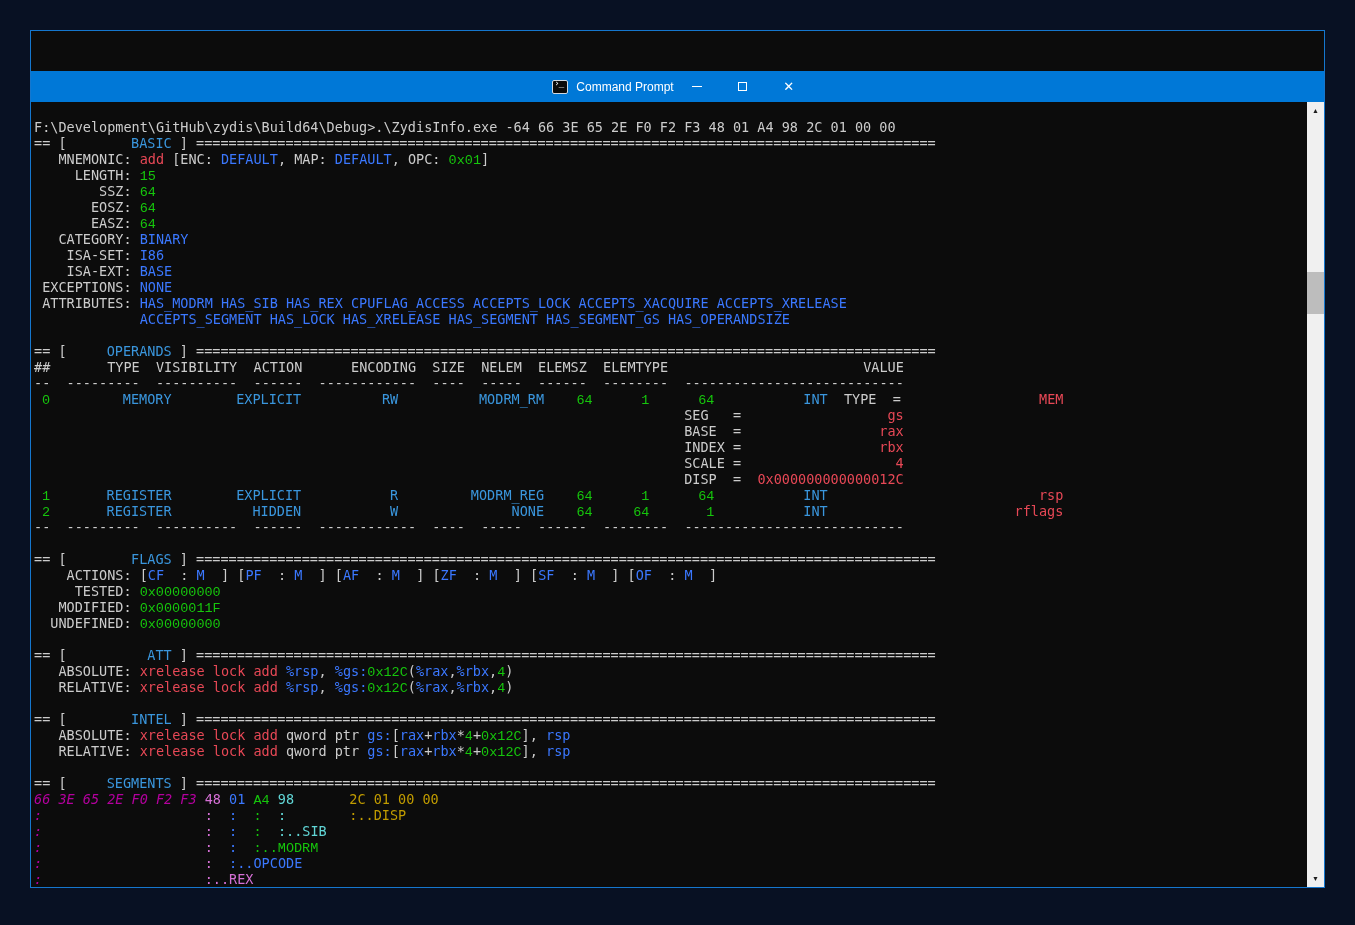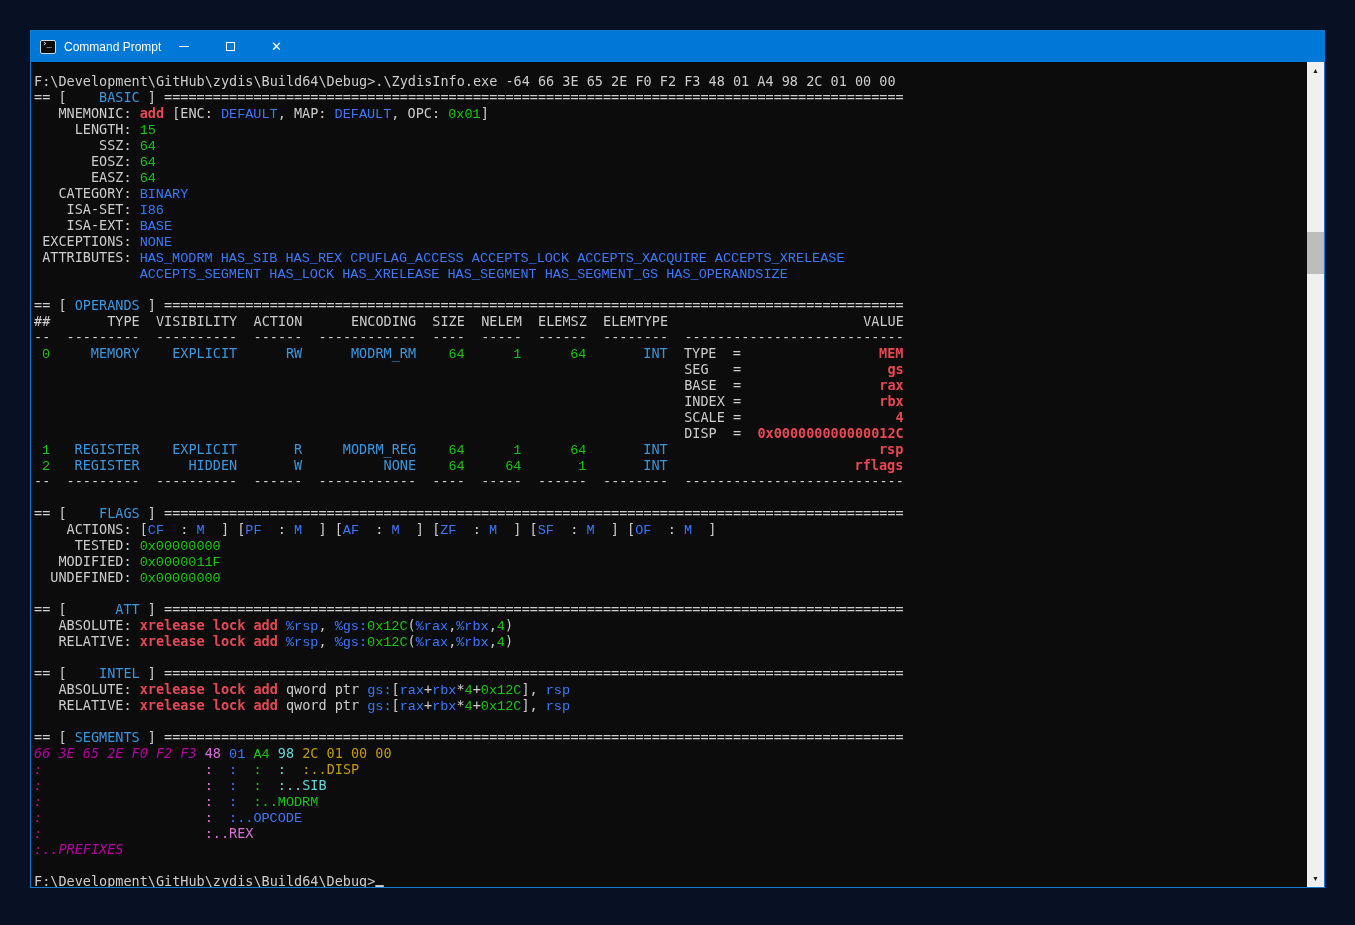--- a/index.html
+++ b/index.html
@@ -12,23 +12,24 @@
   }
   .window {
     position:absolute; left:30px; top:30px; width:1295px; height:858px;
     border:1px solid #1577CE;
     display:flex; flex-direction:column;
     background:#0C0C0C;
   }
   .titlebar {
     flex:0 0 31px;
     background:#0078D7;
-    display:flex; align-items:center; justify-content:flex-start;
+    display:flex; align-items:center; justify-content:center;
     padding-left:9px;
     user-select:none;
+    margin-top:40px;
   }
   .titlebar-left { display:flex; align-items:center; gap:8px; height:100%; }
   .app-icon {
     width:16px; height:14px; background:#0a0a0a;
     border:1px solid #cfd8e2; border-radius:2px;
     position:relative;
   }
   .app-icon::after {
     content:"›_";
     position:absolute; left:1px; top:-3px;
@@ -38,38 +39,38 @@
   .title { color:#ffffff; font-size:12px; }
   .window-controls { display:flex; height:100%; }
   .wbtn { width:46px; height:100%; display:flex; align-items:center; justify-content:center; cursor:default; }
   .glyph-min { width:10px; height:1px; background:#ffffff; display:block; }
   .glyph-max { width:9px; height:9px; border:1px solid #ffffff; display:block; }
   .glyph-close { color:#ffffff; font-size:13px; line-height:1; }
 
   .console { flex:1; position:relative; background:var(--c-bg, #0C0C0C); overflow:hidden; }
   .screen {
     position:absolute; left:0; top:0; right:17px; bottom:0;
-    padding:11px 0 0 3px;
+    padding:17px 0 0 3px;
     font-family:"DejaVu Sans Mono", "Liberation Mono", monospace;
     font-size:13.5px; line-height:16px;
     color:var(--c-fg, #CCCCCC);
     overflow:hidden;
     white-space:pre;
   }
   .line { height:16px; white-space:pre; }
 
   .c-fg      { color:var(--c-fg,      #CCCCCC); }
-  .c-red     { color:var(--c-red,     #E74856);font-weight:bold; }
+  .c-red     { color:var(--c-red,     #E74856); }
   .c-green   { color:var(--c-green,   #16C60C);font-family:Liberation Mono, monospace; }
-  .c-blue    { color:var(--c-blue,    #3B78FF);font-family:Liberation Mono, monospace; }
-  .c-cyan    { color:var(--c-cyan,    #3A96DD); }
+  .c-blue    { color:var(--c-blue,    #3B78FF); }
+  .c-cyan    { color:var(--c-cyan,    #3A96DD);margin-left:32px; }
   .c-bcyan   { color:var(--c-bcyan,   #61D6D6);text-align:center; }
   .c-magenta { color:var(--c-magenta, #B4009E);font-style:italic; }
   .c-pink    { color:var(--c-pink,    #D670D6);text-align:right; }
-  .c-yellow  { color:var(--c-yellow,  #C19C00); }
+  .c-yellow  { color:var(--c-yellow,  #C19C00);margin-left:47px; }
 
   .scrollbar {
     position:absolute; top:0; right:0; bottom:0; width:17px;
     background:#F0F0F0;
     display:flex; flex-direction:column; justify-content:space-between;
   }
   .sb-btn {
     height:17px; display:flex; align-items:center; justify-content:center;
     color:#1d1d1d; font-size:7px;
   }

